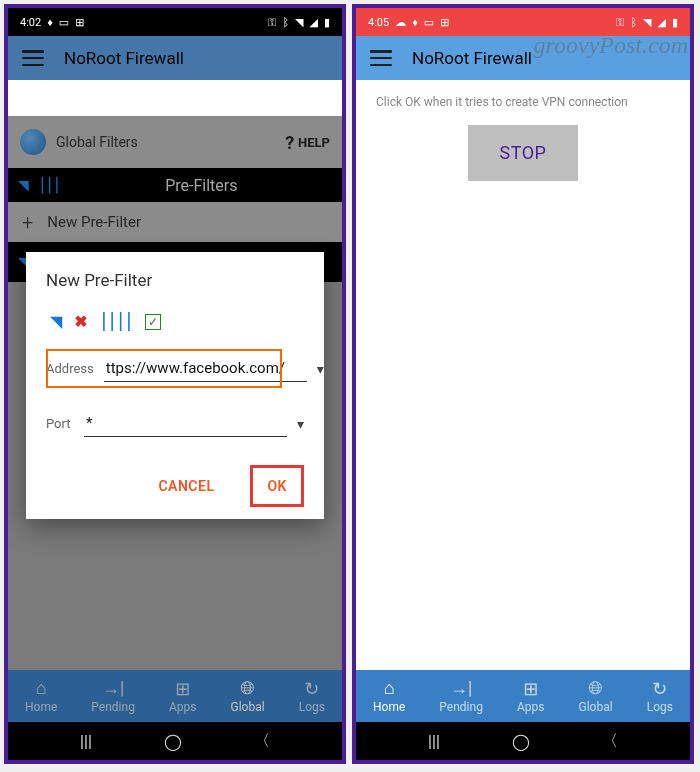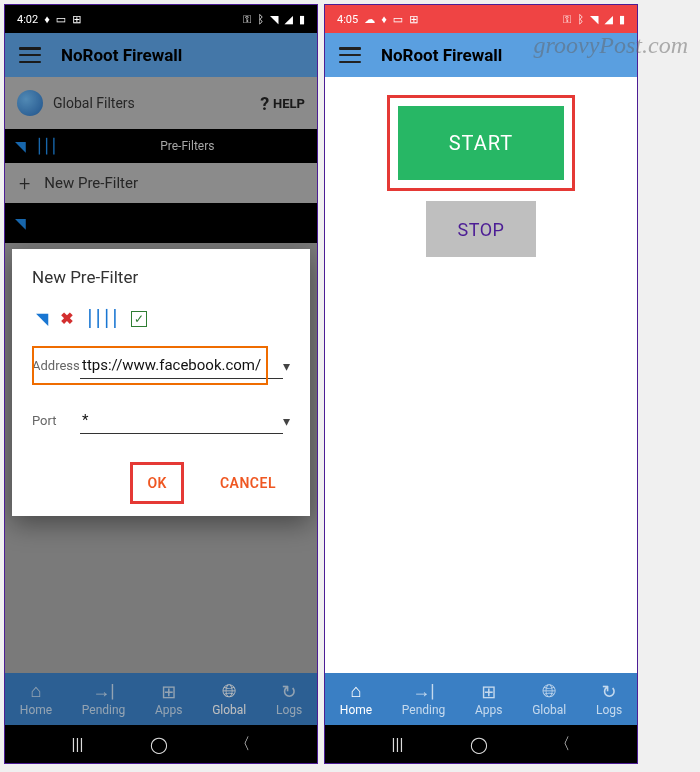--- a/index.html
+++ b/index.html
@@ -1,41 +1,41 @@
 <!DOCTYPE html>
 <html><head>
   <meta charset="utf-8">
   <style>
     * { margin: 0; padding: 0; box-sizing: border-box; font-family: Roboto, Arial, sans-serif; }
     body { background: #f0f0f0; width: 700px; height: 772px; position: relative; }
     .container { display: flex; gap: 6px; padding: 4px; }
-    .phone { width: 314px; height: 760px; background: #fff; border: 1px solid #4c1d95; position: relative; overflow: hidden; display: flex; flex-direction: column; }
+    .phone { width: 342px; height: 760px; background: #fff; border: 4px solid #4c1d95; position: relative; overflow: hidden; display: flex; flex-direction: column; }
     
     
     .status-bar { background: #000; color: #fff; height: 28px; display: flex; align-items: center; justify-content: space-between; padding: 0 12px; font-size: 12px; }
     .status-bar.blue { background: #ef4444; gap: 45px; }
     .status-left, .status-right { display: flex; align-items: center; gap: 6px; }
     .status-left span, .status-right span { font-size: 11px; }
     .sicon { display: inline-block; }
     
     
     .app-bar { background: #5a9fe0; height: 44px; display: flex; align-items: center; padding: 0 14px; gap: 20px; }
     .app-bar.dimmed { filter: brightness(0.75); }
     .hamburger { width: 22px; height: 16px; display: flex; flex-direction: column; justify-content: space-between; cursor: pointer; }
     .hamburger div { height: 2.5px; background: #222; border-radius: 1px; }
-    .app-title { color: #000; font-size: 17px; font-weight: 700; }
-    
-    
-    .filter-header { background: #b9b9b9; height: 52px; display: flex; align-items: center; padding: 0 12px; justify-content: space-between; filter: brightness(0.75); }
+    .app-title { color: #000; font-size: 17px; font-weight: 400; }
+    
+    
+    .filter-header { background: #b9b9b9; height: 52px; display: flex; align-items: center; padding: 0 12px; justify-content: space-between; filter: brightness(0.75); margin-top: 36px; }
     .globe-small { width: 26px; height: 26px; border-radius: 50%; background: radial-gradient(circle at 35% 35%, #6cb7f0, #2a6db8); display: inline-block; margin-right: 10px; }
     .filter-title { color: #333; font-size: 14px; }
     .help-link { color: #222; font-size: 13px; font-weight: 700; display: flex; align-items: center; gap: 4px; }
     
     .prefilter-bar { background: #000; height: 34px; display: flex; align-items: center; padding: 0 10px; gap: 10px; filter: brightness(0.75); }
-    .prefilter-label { color: #ddd; font-size: 12px; margin: 0 auto; }
+    .prefilter-label { color: #ddd; font-size: 16px; margin: 0 auto; }
     .wifi-icon-s { color: #1e88e5; font-size: 14px; }
     .bars-icon-s { color: #1e88e5; font-size: 14px; }
     
     .new-prefilter-row { background: #b9b9b9; height: 40px; display: flex; align-items: center; padding: 0 14px; gap: 14px; font-size: 15px; color: #333; filter: brightness(0.75); }
     .plus { font-size: 20px; font-weight: 300; color: #333; }
     
     .dark-row { background: #000; height: 40px; display: flex; align-items: center; padding: 0 10px; filter: brightness(0.75); }
     
     .dim-body { background: #7a7a7a; flex: 1; }
     
@@ -43,21 +43,21 @@
     .overlay { position: absolute; top: 0; left: 0; right: 0; bottom: 0; display: flex; align-items: flex-start; justify-content: center; pointer-events: none; }
     .dialog { background: #fff; width: 298px; margin-top: 244px; padding: 18px 20px 12px; box-shadow: 0 8px 24px rgba(0,0,0,0.4); pointer-events: auto; }
     .dialog-title { font-size: 17px; color: #333; margin-bottom: 22px; }
     .conn-icons { display: flex; gap: 12px; align-items: center; margin-bottom: 24px; margin-left: 4px; }
     .ci { font-size: 16px; }
     .ci-wifi { color: #1976d2; }
     .ci-x { color: #d32f2f; font-weight: bold; }
     .ci-bars { color: #1976d2; }
     .ci-check { color: #2e7d32; border: 1.5px solid #2e7d32; width: 16px; height: 16px; display: inline-flex; align-items: center; justify-content: center; font-size: 12px; }
     
-    .field-row { display: flex; align-items: center; margin-bottom: 28px; position: relative; justify-content: space-between; }
+    .field-row { display: flex; align-items: center; gap: 10px; margin-bottom: 28px; position: relative; justify-content: space-between; }
     .field-label { font-size: 13px; color: #666; width: 52px; }
     .field-input { flex: 1; border: none; border-bottom: 1.5px solid #333; font-size: 15px; padding: 4px 2px; outline: none; color: #111; }
     .field-input.orange-u { border-bottom-color: #333; }
     .dropdown-ar { font-size: 14px; color: #444; }
     
     .dialog-actions { display: flex; justify-content: flex-end; gap: 22px; margin-top: 12px; }
     .dlg-btn { border: none; background: none; color: #ef5722; font-size: 14px; font-weight: 600; padding: 10px 14px; cursor: pointer; letter-spacing: 0.5px; }
     .ok-highlight { border: 3px solid #e53935; }
     
     
@@ -188,22 +188,22 @@
           <input class="field-input orange-u" value="ttps://www.facebook.com/" style="">
           <span class="dropdown-ar">▾</span>
           <div style="position:absolute;left:0;right:22px;top:-6px;bottom:-6px;border:2px solid #ef6c00;pointer-events:none"></div>
         </div>
         <div class="field-row">
           <span class="field-label">Port</span>
           <input class="field-input" value="*" style="">
           <span class="dropdown-ar">▾</span>
         </div>
         <div class="dialog-actions">
+          <button class="dlg-btn">CANCEL</button>
           <button class="dlg-btn ok-highlight">OK</button>
-          <button class="dlg-btn">CANCEL</button>
         </div>
       </div>
     </div>
   </div>
 
   <div class="phone">
     <div class="status-bar blue">
       <div class="status-left">
         <span>4:05</span>
         <span class="sicon">☁</span>
@@ -223,25 +223,21 @@
     <div class="app-bar">
       <div class="hamburger">
           <div></div>
           <div></div>
           <div></div>
         </div>
       <div class="app-title">NoRoot Firewall</div>
     </div>
 
     <div class="right-body">
-      <div class="start-center">
-        <div class="start-wrap">
-          <button class="start-btn">START</button>
-        </div>
-      </div>
+      <div class="hint-text">Click OK when it tries to create VPN connection</div>
       <button class="stop-btn">STOP</button>
     </div>
 
     <div class="bottom-nav">
       <div class="nav-item active">
           <span class="nav-icon">⌂</span>
           <span class="nav-label">Home</span>
         </div>
       <div class="nav-item">
           <span class="nav-icon">→|</span>

